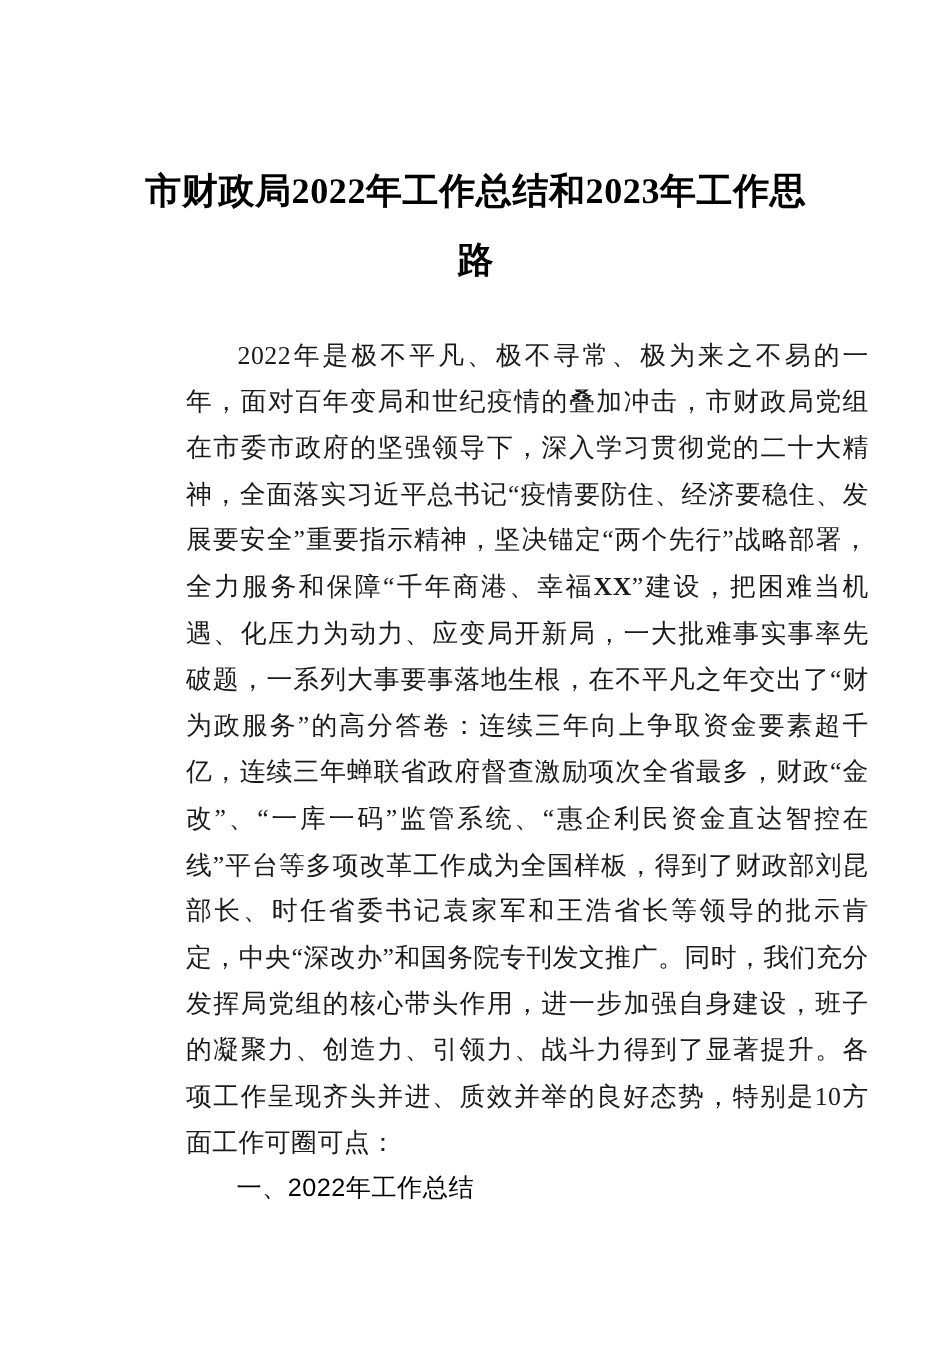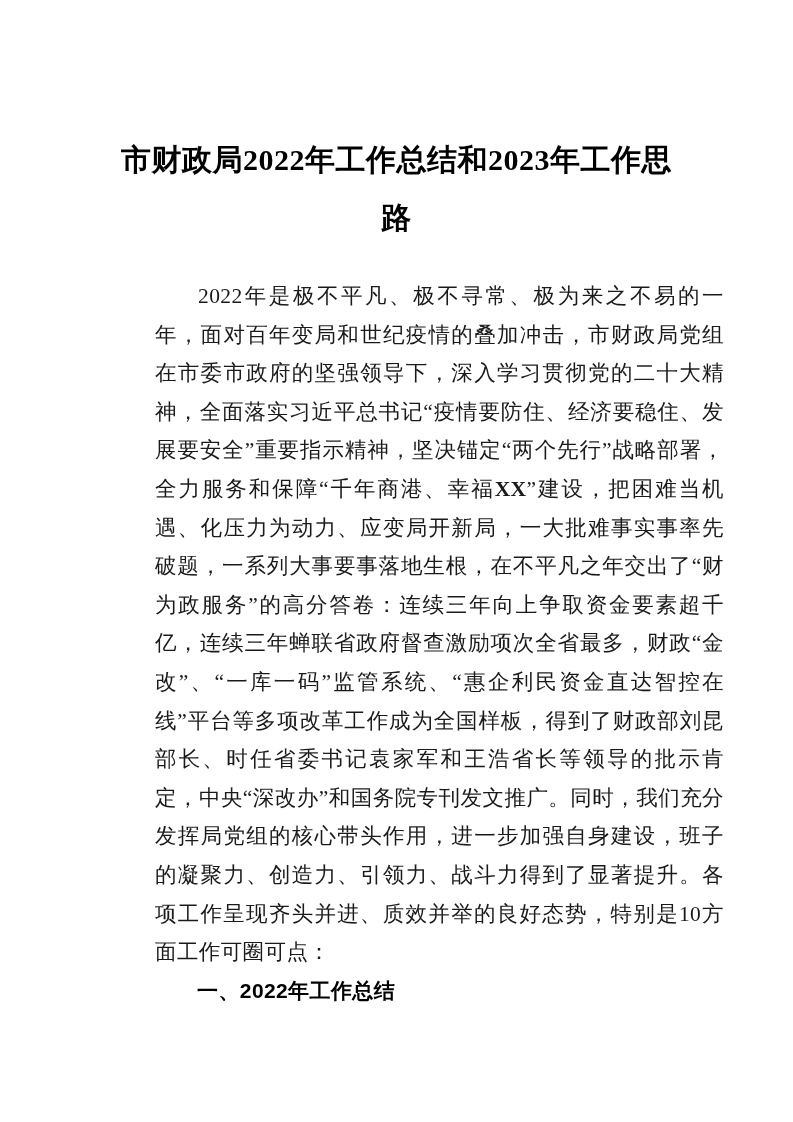--- a/index.html
+++ b/index.html
@@ -49,21 +49,21 @@
   }
   .bold-inline {
     font-weight: bold;
     font-family: "Liberation Serif", "DejaVu Serif", serif;
   }
   h2.section-heading {
     margin: 0;
     font-family: "Liberation Sans", "DejaVu Sans", sans-serif;
     font-size: 21px;
     line-height: 38.6px;
-    font-weight: bold;
+    font-weight: normal;
     color: #000000;
     text-indent: 2em;
     letter-spacing: 0.4px;
   }
   p.sub-heading-para {
     margin: 0;
     font-family: "Liberation Serif", "DejaVu Serif", serif;
     font-size: 21.5px;
     line-height: 38.6px;
     color: #1a1a1a;

